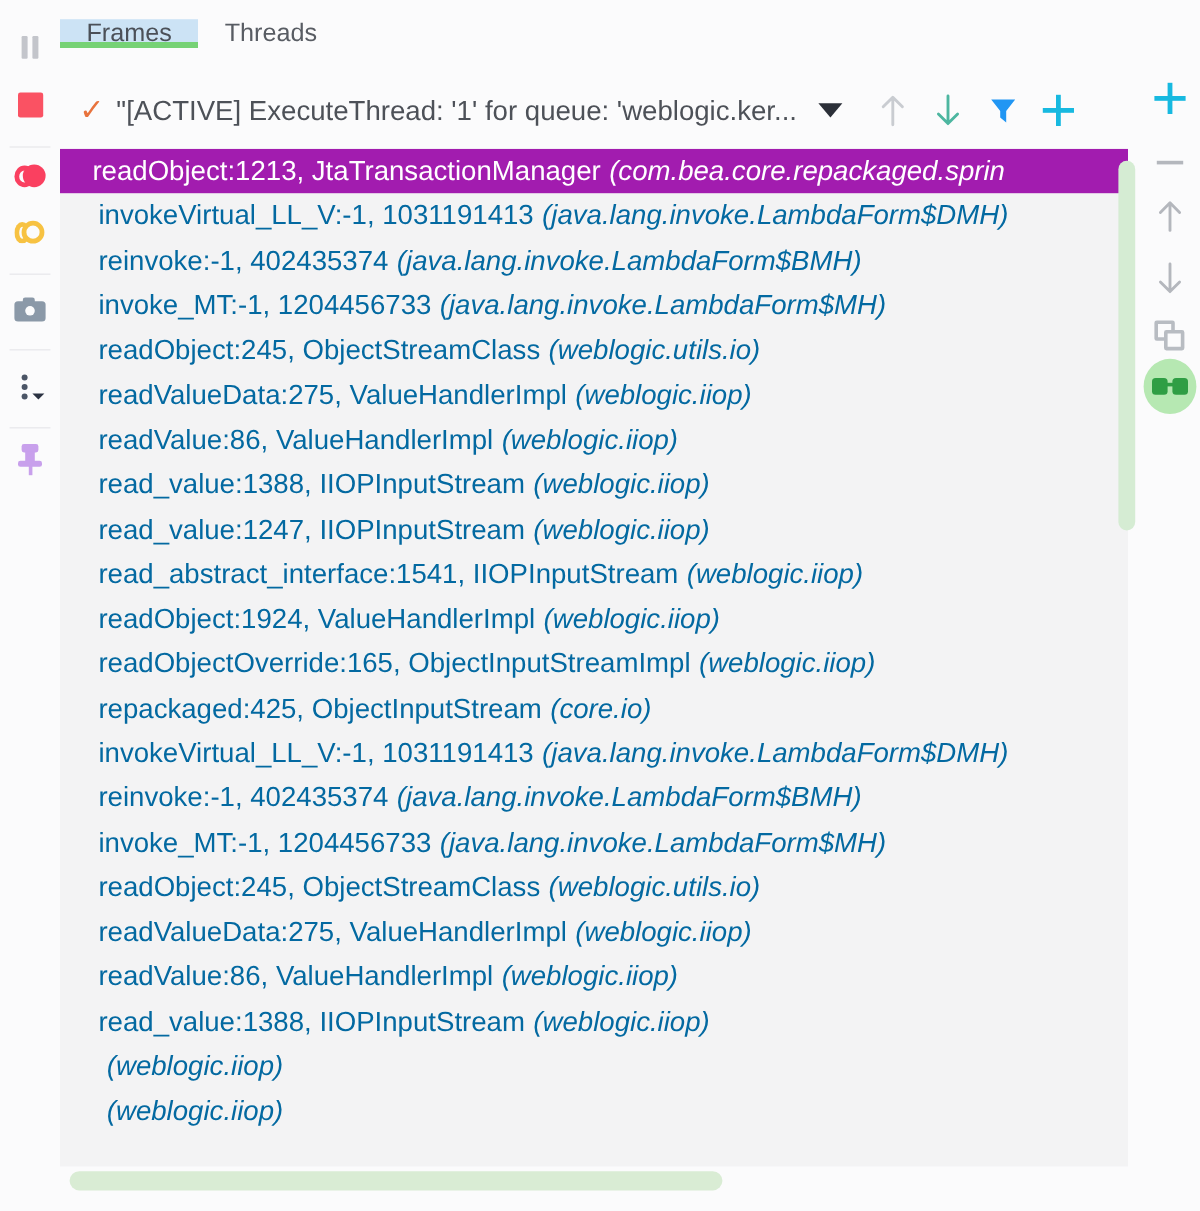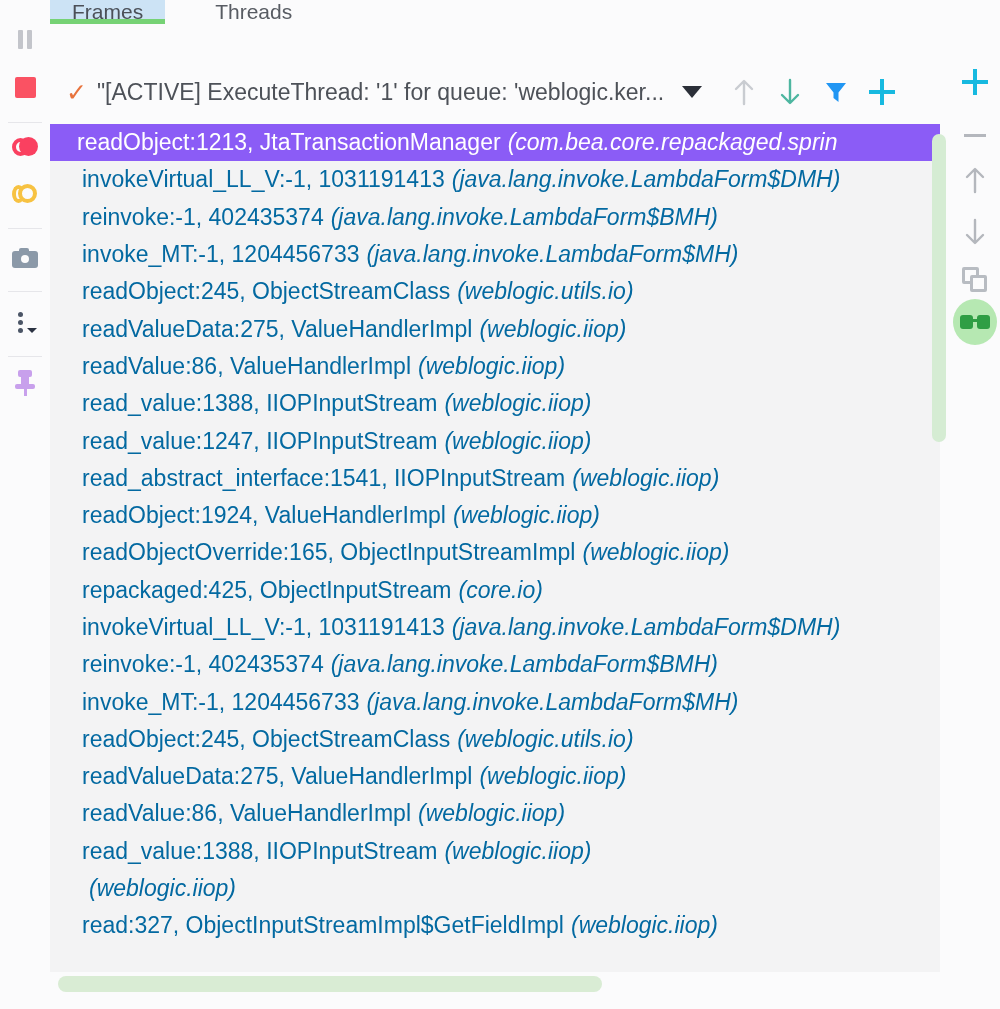--- a/index.html
+++ b/index.html
@@ -72,21 +72,21 @@
   .ic-pin .head { position: absolute; left: 4px; top: 0; width: 14px; height: 7px;
     background: #c8a0ec; border-radius: 2px; }
   .ic-pin .neck { position: absolute; left: 7px; top: 6px; width: 8px; height: 9px; background: #c8a0ec; }
   .ic-pin .base { position: absolute; left: 1px; top: 14px; width: 20px; height: 5px;
     background: #c8a0ec; border-radius: 2px; }
   .ic-pin .tip { position: absolute; left: 9.5px; top: 18px; width: 3px; height: 8px; background: #c8a0ec; }
 
   
   .tabs {
     position: absolute; left: 50px; top: 0; height: 55px;
-    display: flex; align-items: flex-start; gap: 28px;
+    display: flex; align-items: center;
   }
   .tab {
     position: relative;
     display: flex; align-items: center; justify-content: center;
     padding: 0 22px;
     font-size: 21px; color: #585c63;
     background: transparent;
   }
   .tab.active { background: #cce3f5; color: #4b5058; }
   .tab.active::after {
@@ -129,21 +129,21 @@
     overflow: hidden;
   }
   .frame-row {
     height: 37.3px;
     display: flex; align-items: center;
     padding-left: 32px;
     font-size: 23px;
     color: #0369a1;
     white-space: nowrap;
   }
-  .frame-row.selected { background: #8b5cf6; color: #ffffff; padding-left: 27px; }
+  .frame-row.selected { background: #a21caf; color: #ffffff; padding-left: 27px; }
   .frame-row .pkg { font-style: italic; margin-left: 7px; }
 
   
   .vscroll {
     position: absolute; left: 932px; top: 134px;
     width: 14px; height: 308px;
     background: #d5ecd3; border-radius: 7px;
   }
   
   .hscroll {
@@ -370,21 +370,20 @@
           <span class="pkg">(weblogic.iiop)</span>
         </div>
         <div class="frame-row">
           <span>read_value:1388, IIOPInputStream</span>
           <span class="pkg">(weblogic.iiop)</span>
         </div>
         <div class="frame-row">
           <span class="pkg">(weblogic.iiop)</span>
         </div>
         <div class="frame-row">
-          <span>read:327, ObjectInputStreamImpl$GetFieldImpl</span>
           <span class="pkg">(weblogic.iiop)</span>
         </div>
       </div>
   </div>
 
   <div class="vscroll"></div>
   <div class="hscroll"></div>
 
   <div class="right-strip">
     <div class="rbtn" style="top:60px;">

